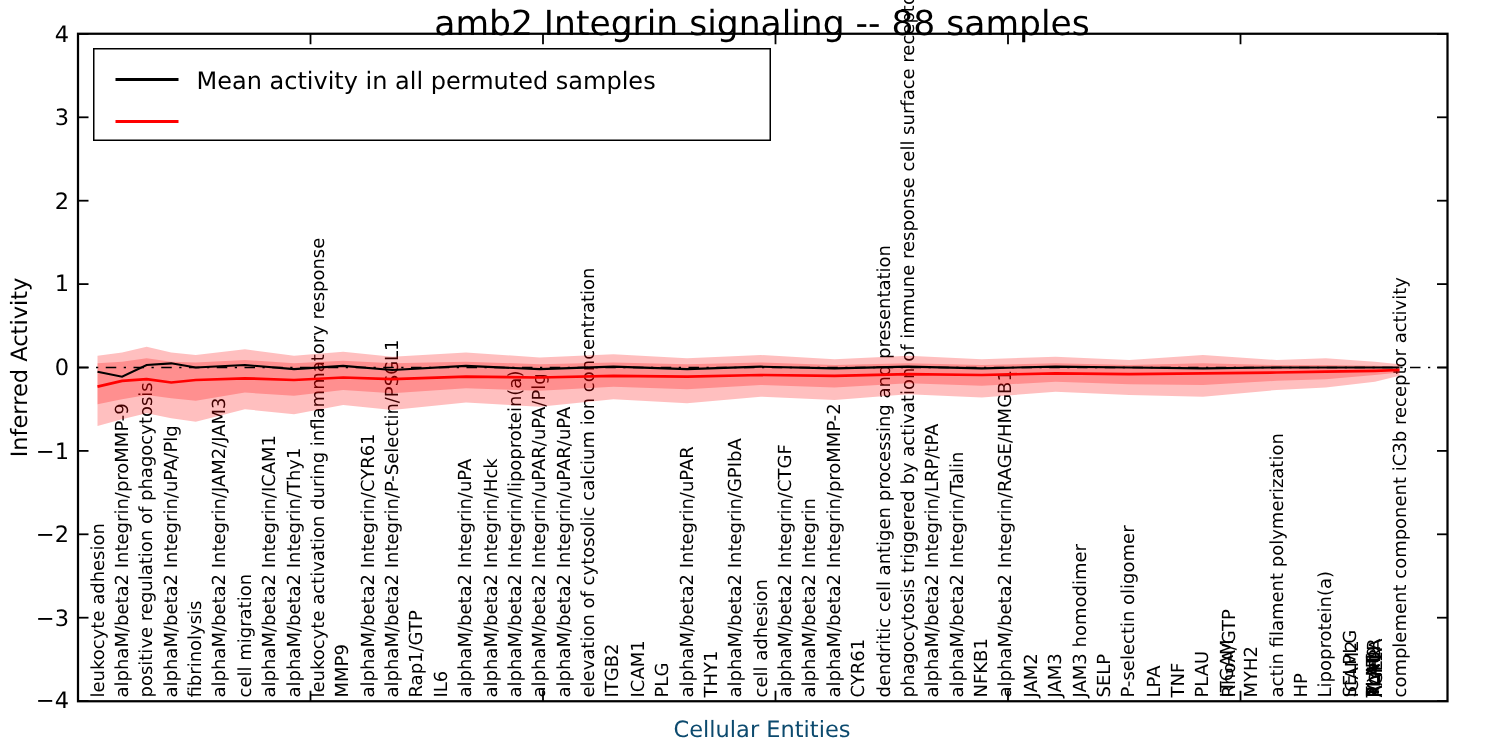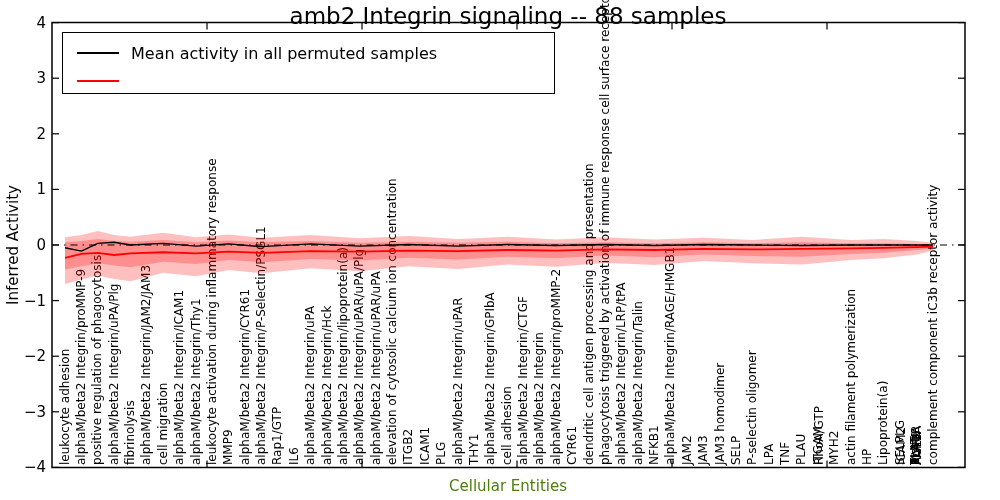--- a/index.html
+++ b/index.html
@@ -15,28 +15,28 @@
   #chart-svg{position:absolute;left:0;top:0;z-index:2;}
   .ytick-label{
     position:absolute;width:34px;text-align:right;font-size:15px;line-height:18px;color:#000;z-index:3;
   }
   #plot-title{
     position:absolute;top:3px;left:508px;transform:translateX(-50%);
     font-size:23px;color:#000;white-space:nowrap;z-index:4;
   }
   #x-axis-title{
     position:absolute;top:477px;left:508px;transform:translateX(-50%);
-    font-size:15px;color:#4d7c0f;white-space:nowrap;z-index:4;
+    font-size:15px;color:#0c4a6e;white-space:nowrap;z-index:4;
   }
   #y-axis-title{
     position:absolute;top:245px;left:13px;transform:translate(-50%,-50%) rotate(-90deg);
     font-size:15px;color:#000;white-space:nowrap;z-index:4;
   }
   #legend{
-    position:absolute;left:62px;top:32px;width:493px;height:62px;
+    position:absolute;left:62px;top:32px;width:452px;height:62px;
     border:1.5px solid #000;background:#fff;z-index:5;
     display:flex;flex-direction:column;justify-content:space-around;padding:2px 0;
     box-sizing:border-box;
   }
   .legend-row{display:flex;align-items:center;}
   .legend-line{width:42px;height:0;border-top-width:2px;border-top-style:solid;margin:0 12px 0 14px;flex:none;}
   .legend-text{font-size:16px;color:#000;white-space:nowrap;}
 </style>
 </head>
 <body>

